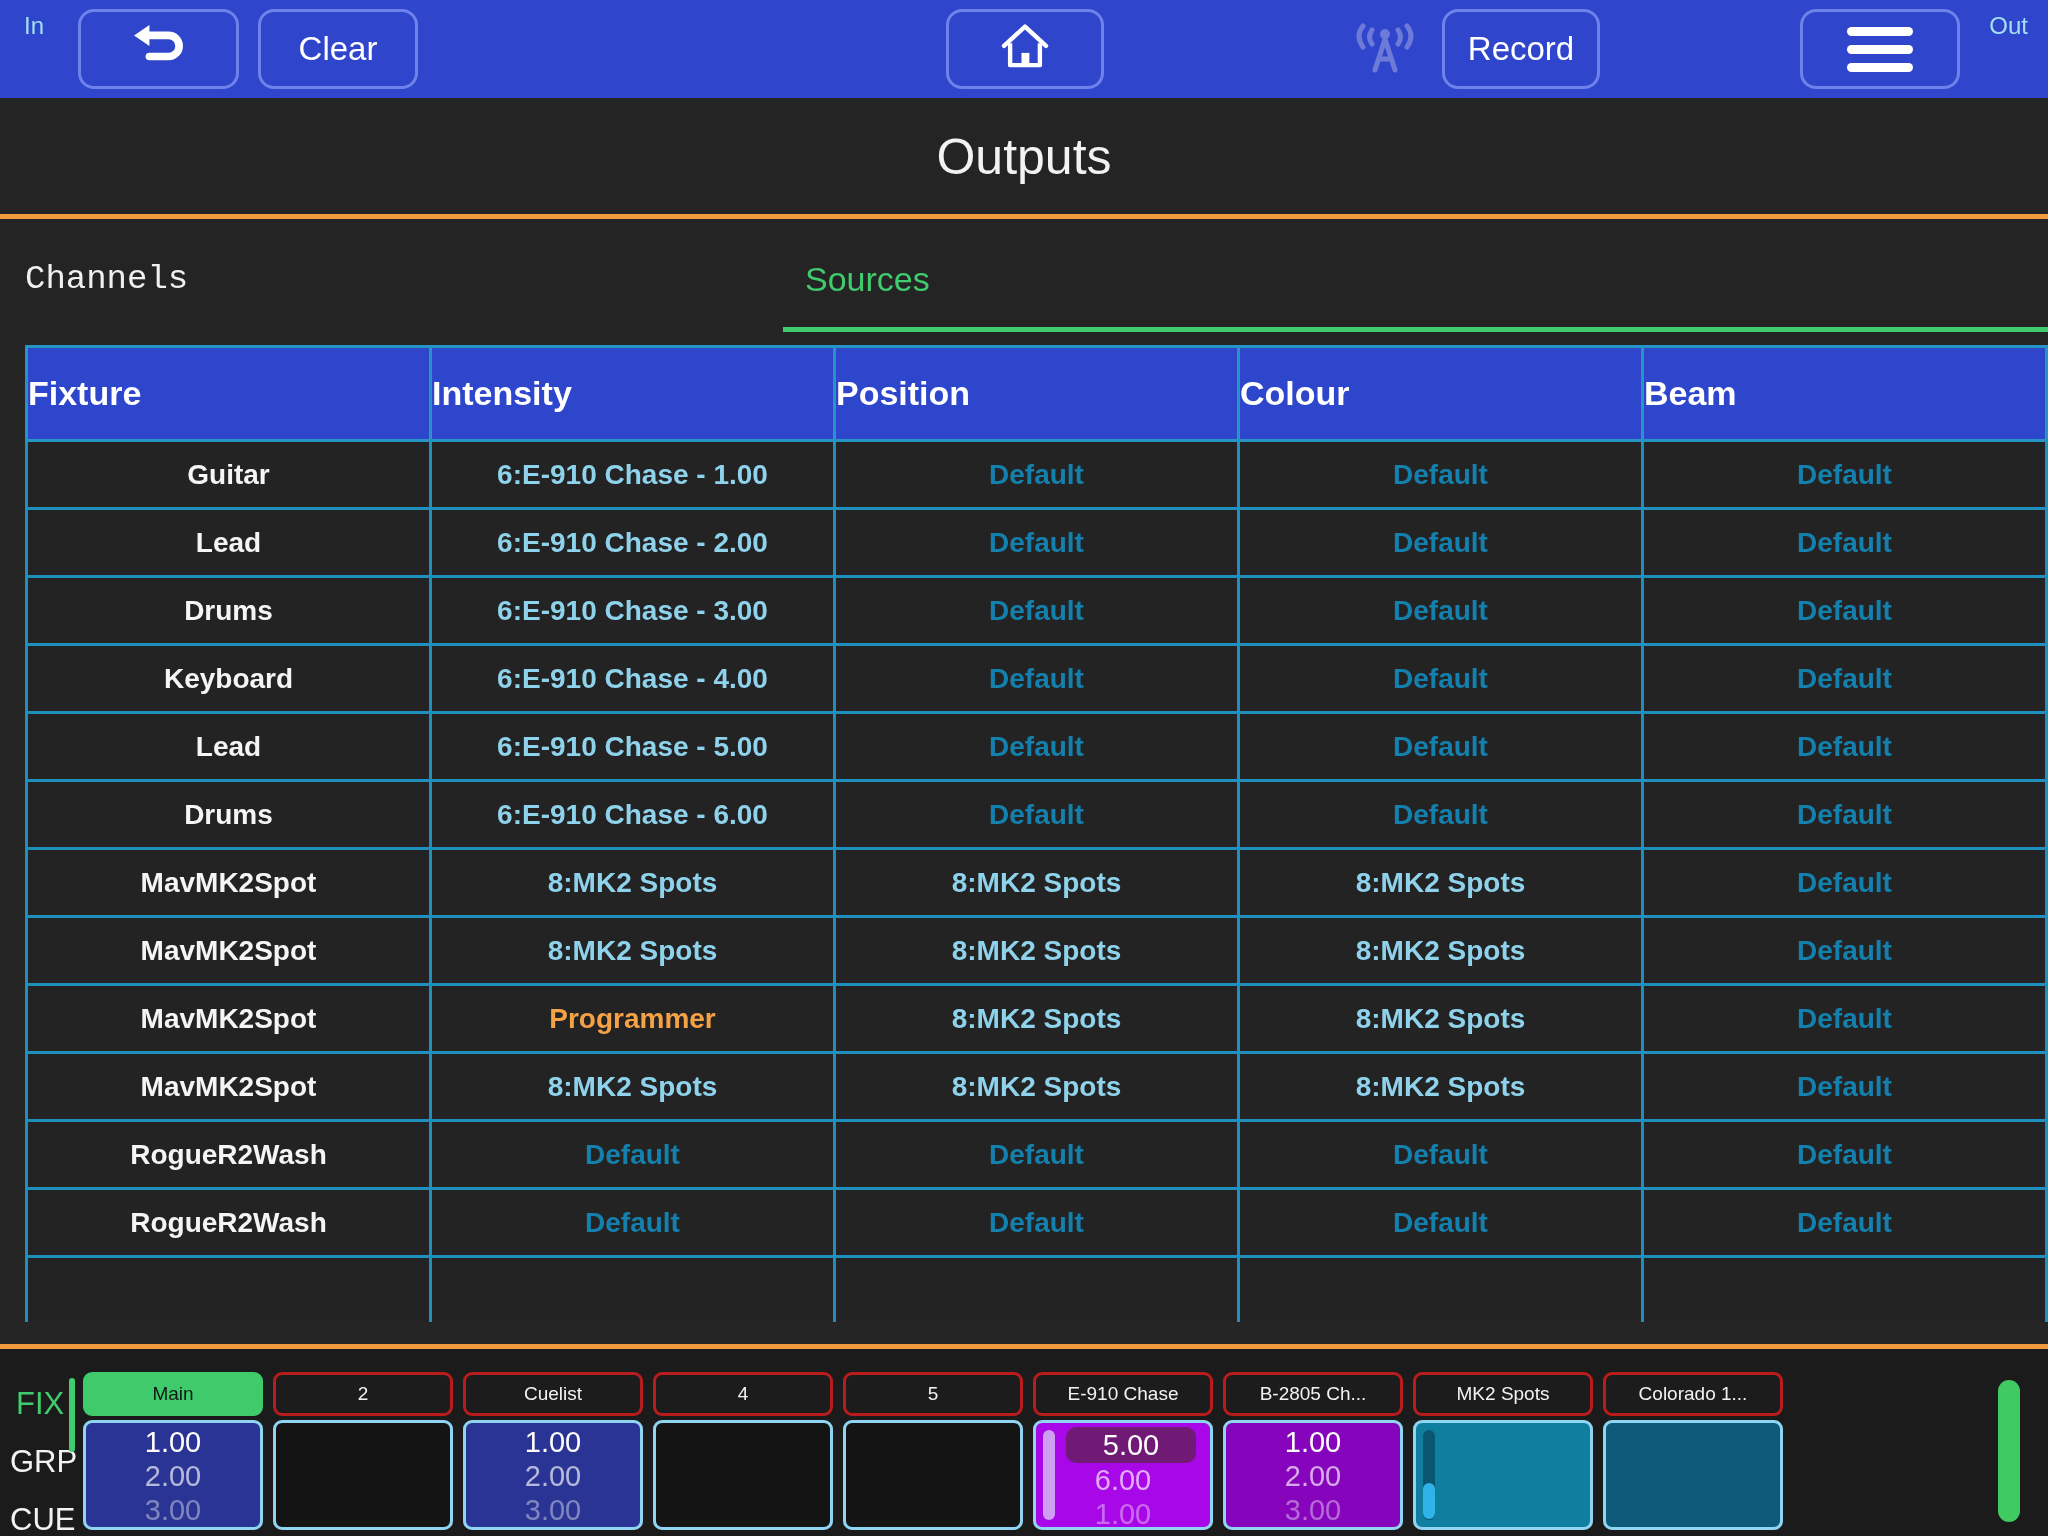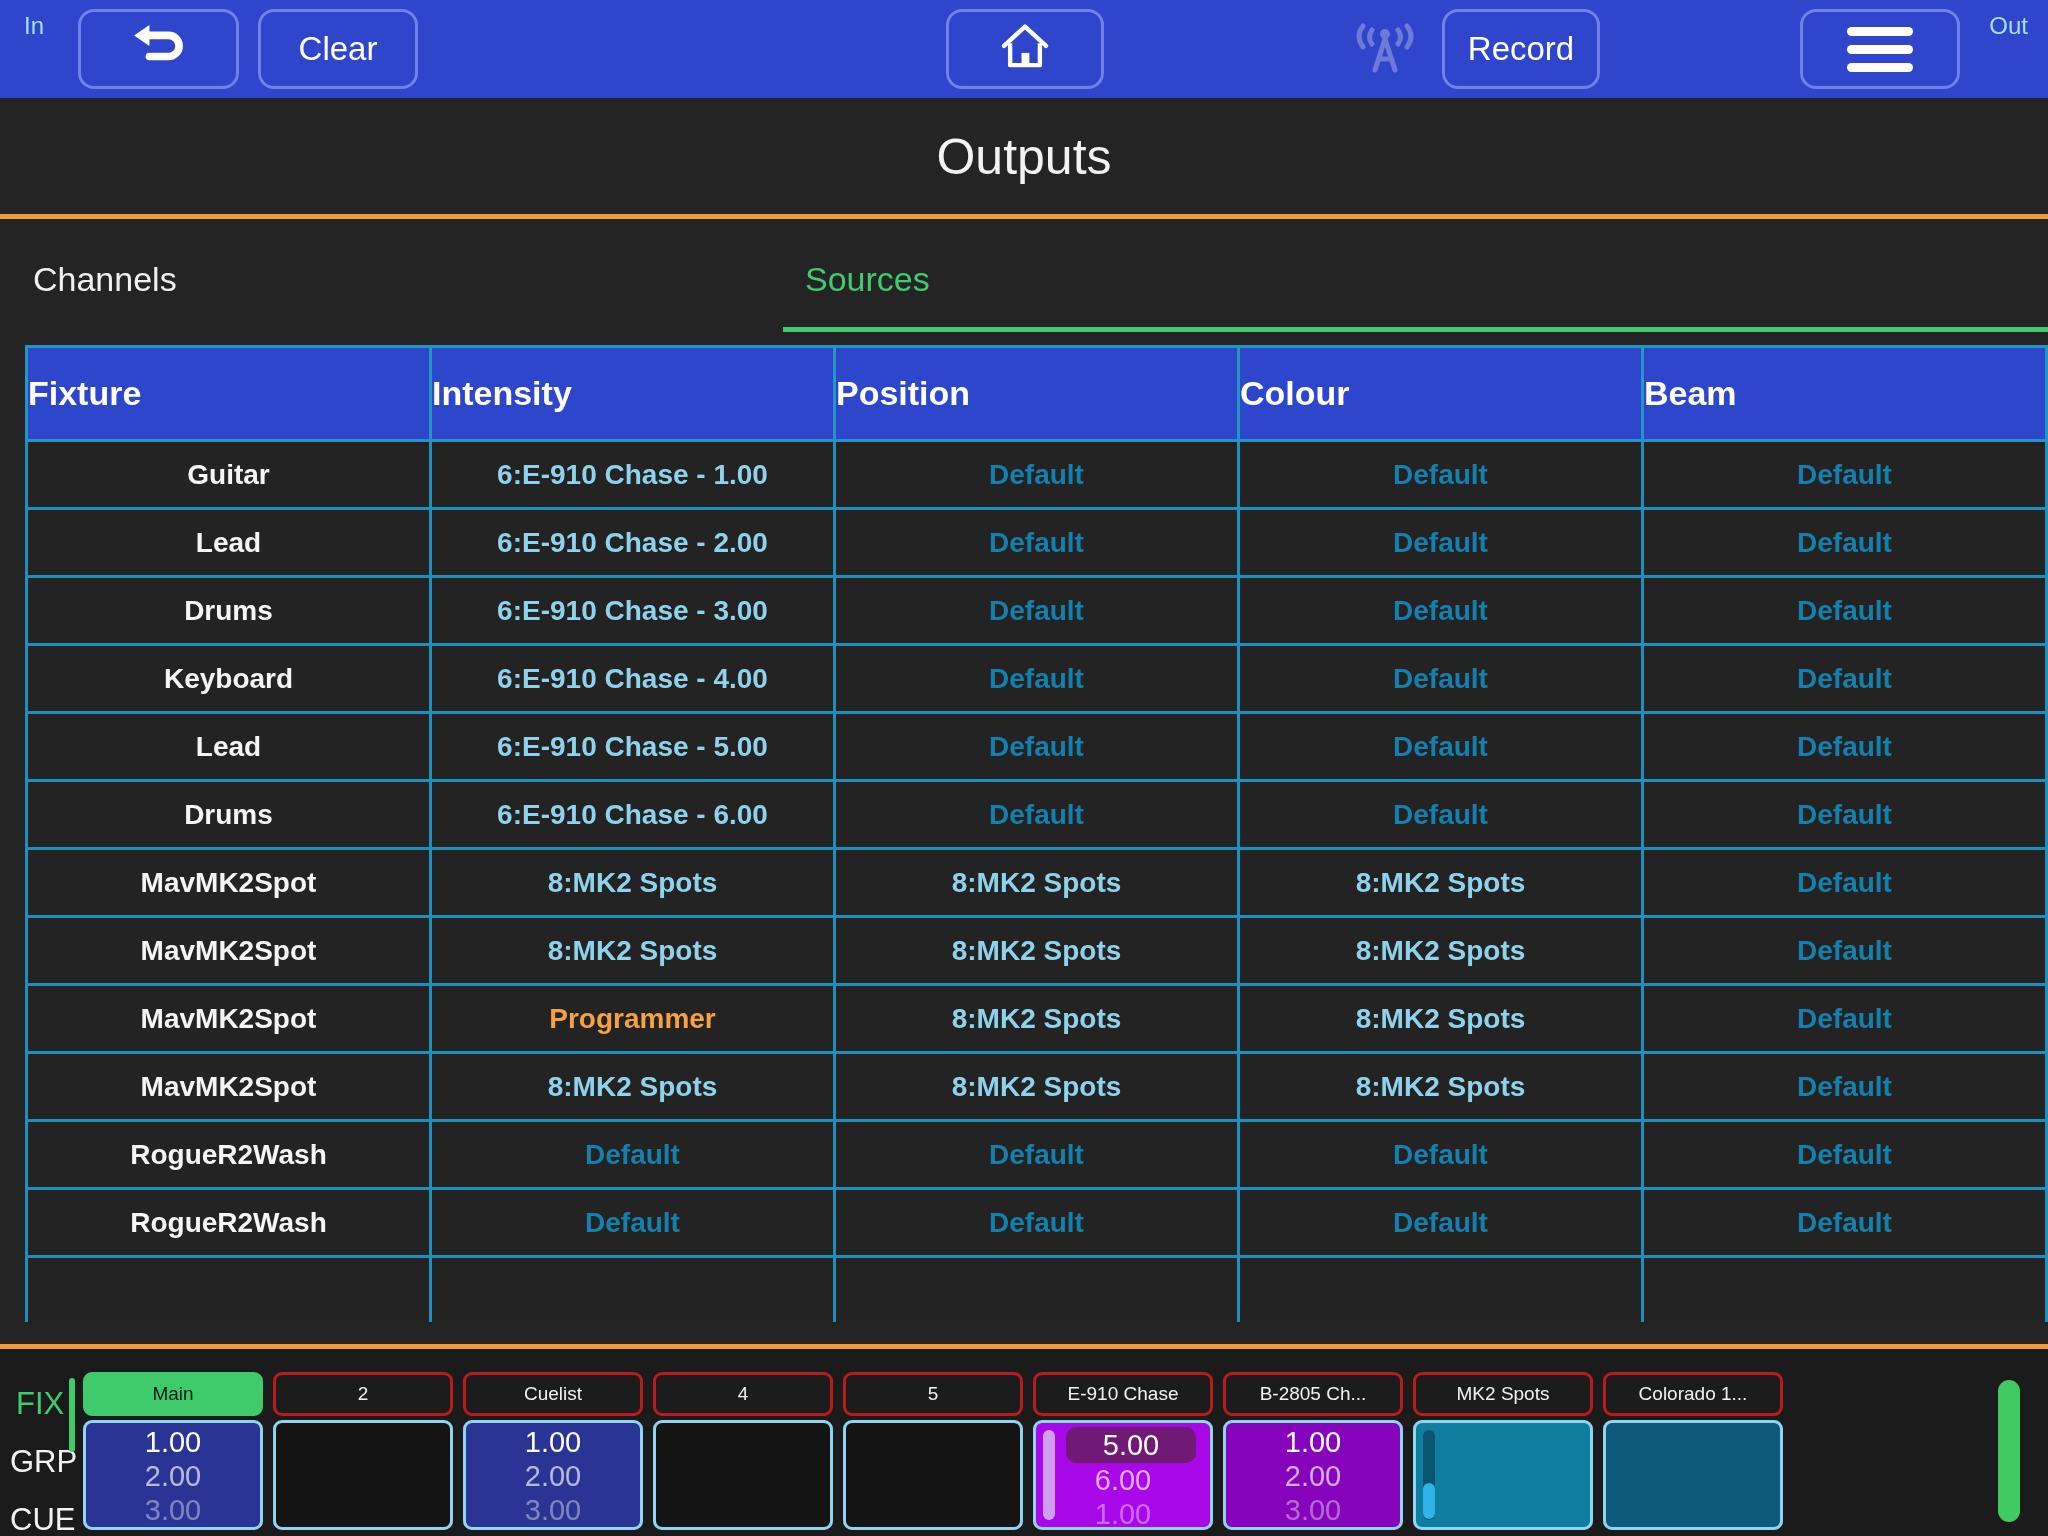--- a/index.html
+++ b/index.html
@@ -25,21 +25,21 @@
   .menu-bars { display:flex; flex-direction:column; gap:9px; }
   .menu-bars i { display:block; width:66px; height:9px; background:#ffffff; border-radius:5px; }
 
   
   .page-title { position:absolute; left:0; top:128px; width:2048px; text-align:center;
     font-size:50px; color:#f2f2f2; }
   .title-divider { position:absolute; left:0; top:214px; width:2048px; height:5px; background:#f29b3e; }
 
   
   .tab { position:absolute; top:260px; font-size:34px; color:#f0f0f0; }
-  .tab.channels { left:33px; }
+  .tab.channels { left:25px;font-family:Liberation Mono, monospace; }
   .tab.sources  { left:805px; color:#3fcb6e; }
   .tab-underline { position:absolute; left:783px; top:327px; width:1265px; height:5px; background:#3fcb6e; }
 
   
   .table-wrap { position:absolute; left:25px; top:345px; width:2023px; height:977px; overflow:hidden; }
   table.outputs { width:100%; border-collapse:collapse; table-layout:fixed; }
   table.outputs th { height:94px; background:#2d46cb; border:3px solid #2595c6; color:#ffffff;
     font-size:34px; font-weight:bold; text-align:left; }
   table.outputs td { height:68px; background:#232323; border:3px solid #1f8fbe;
     font-size:28px; font-weight:bold; text-align:center; }

